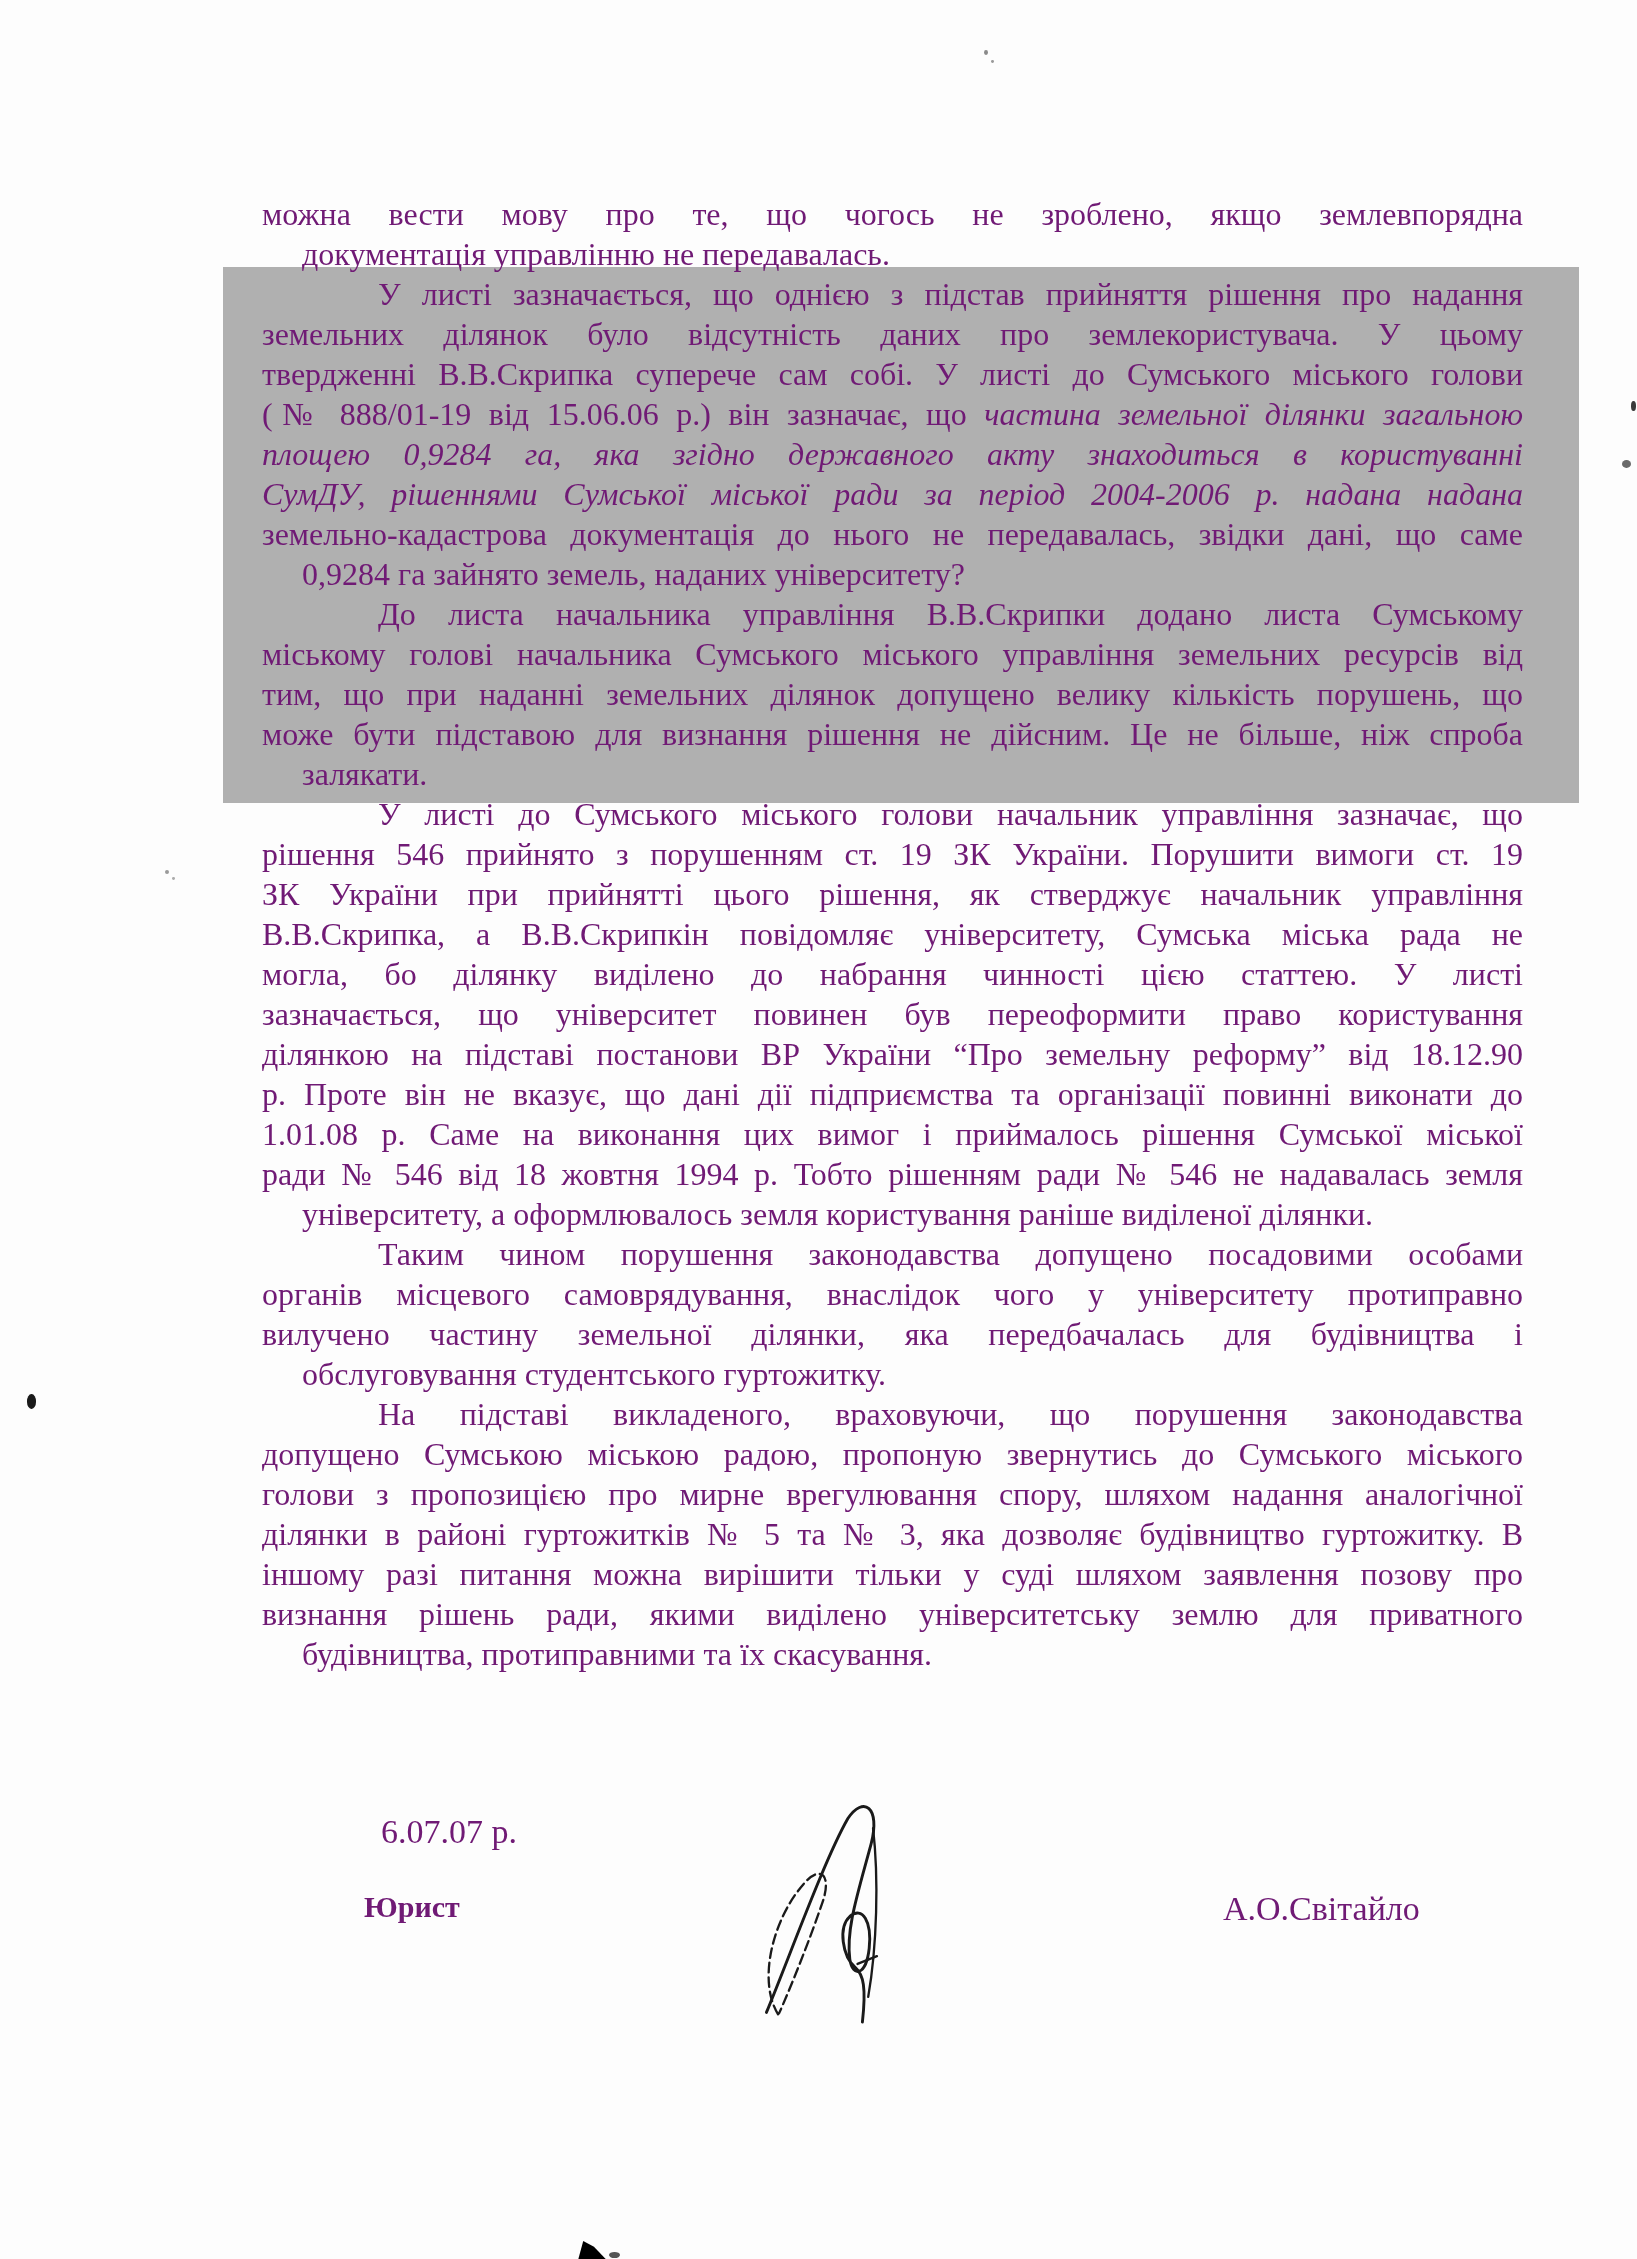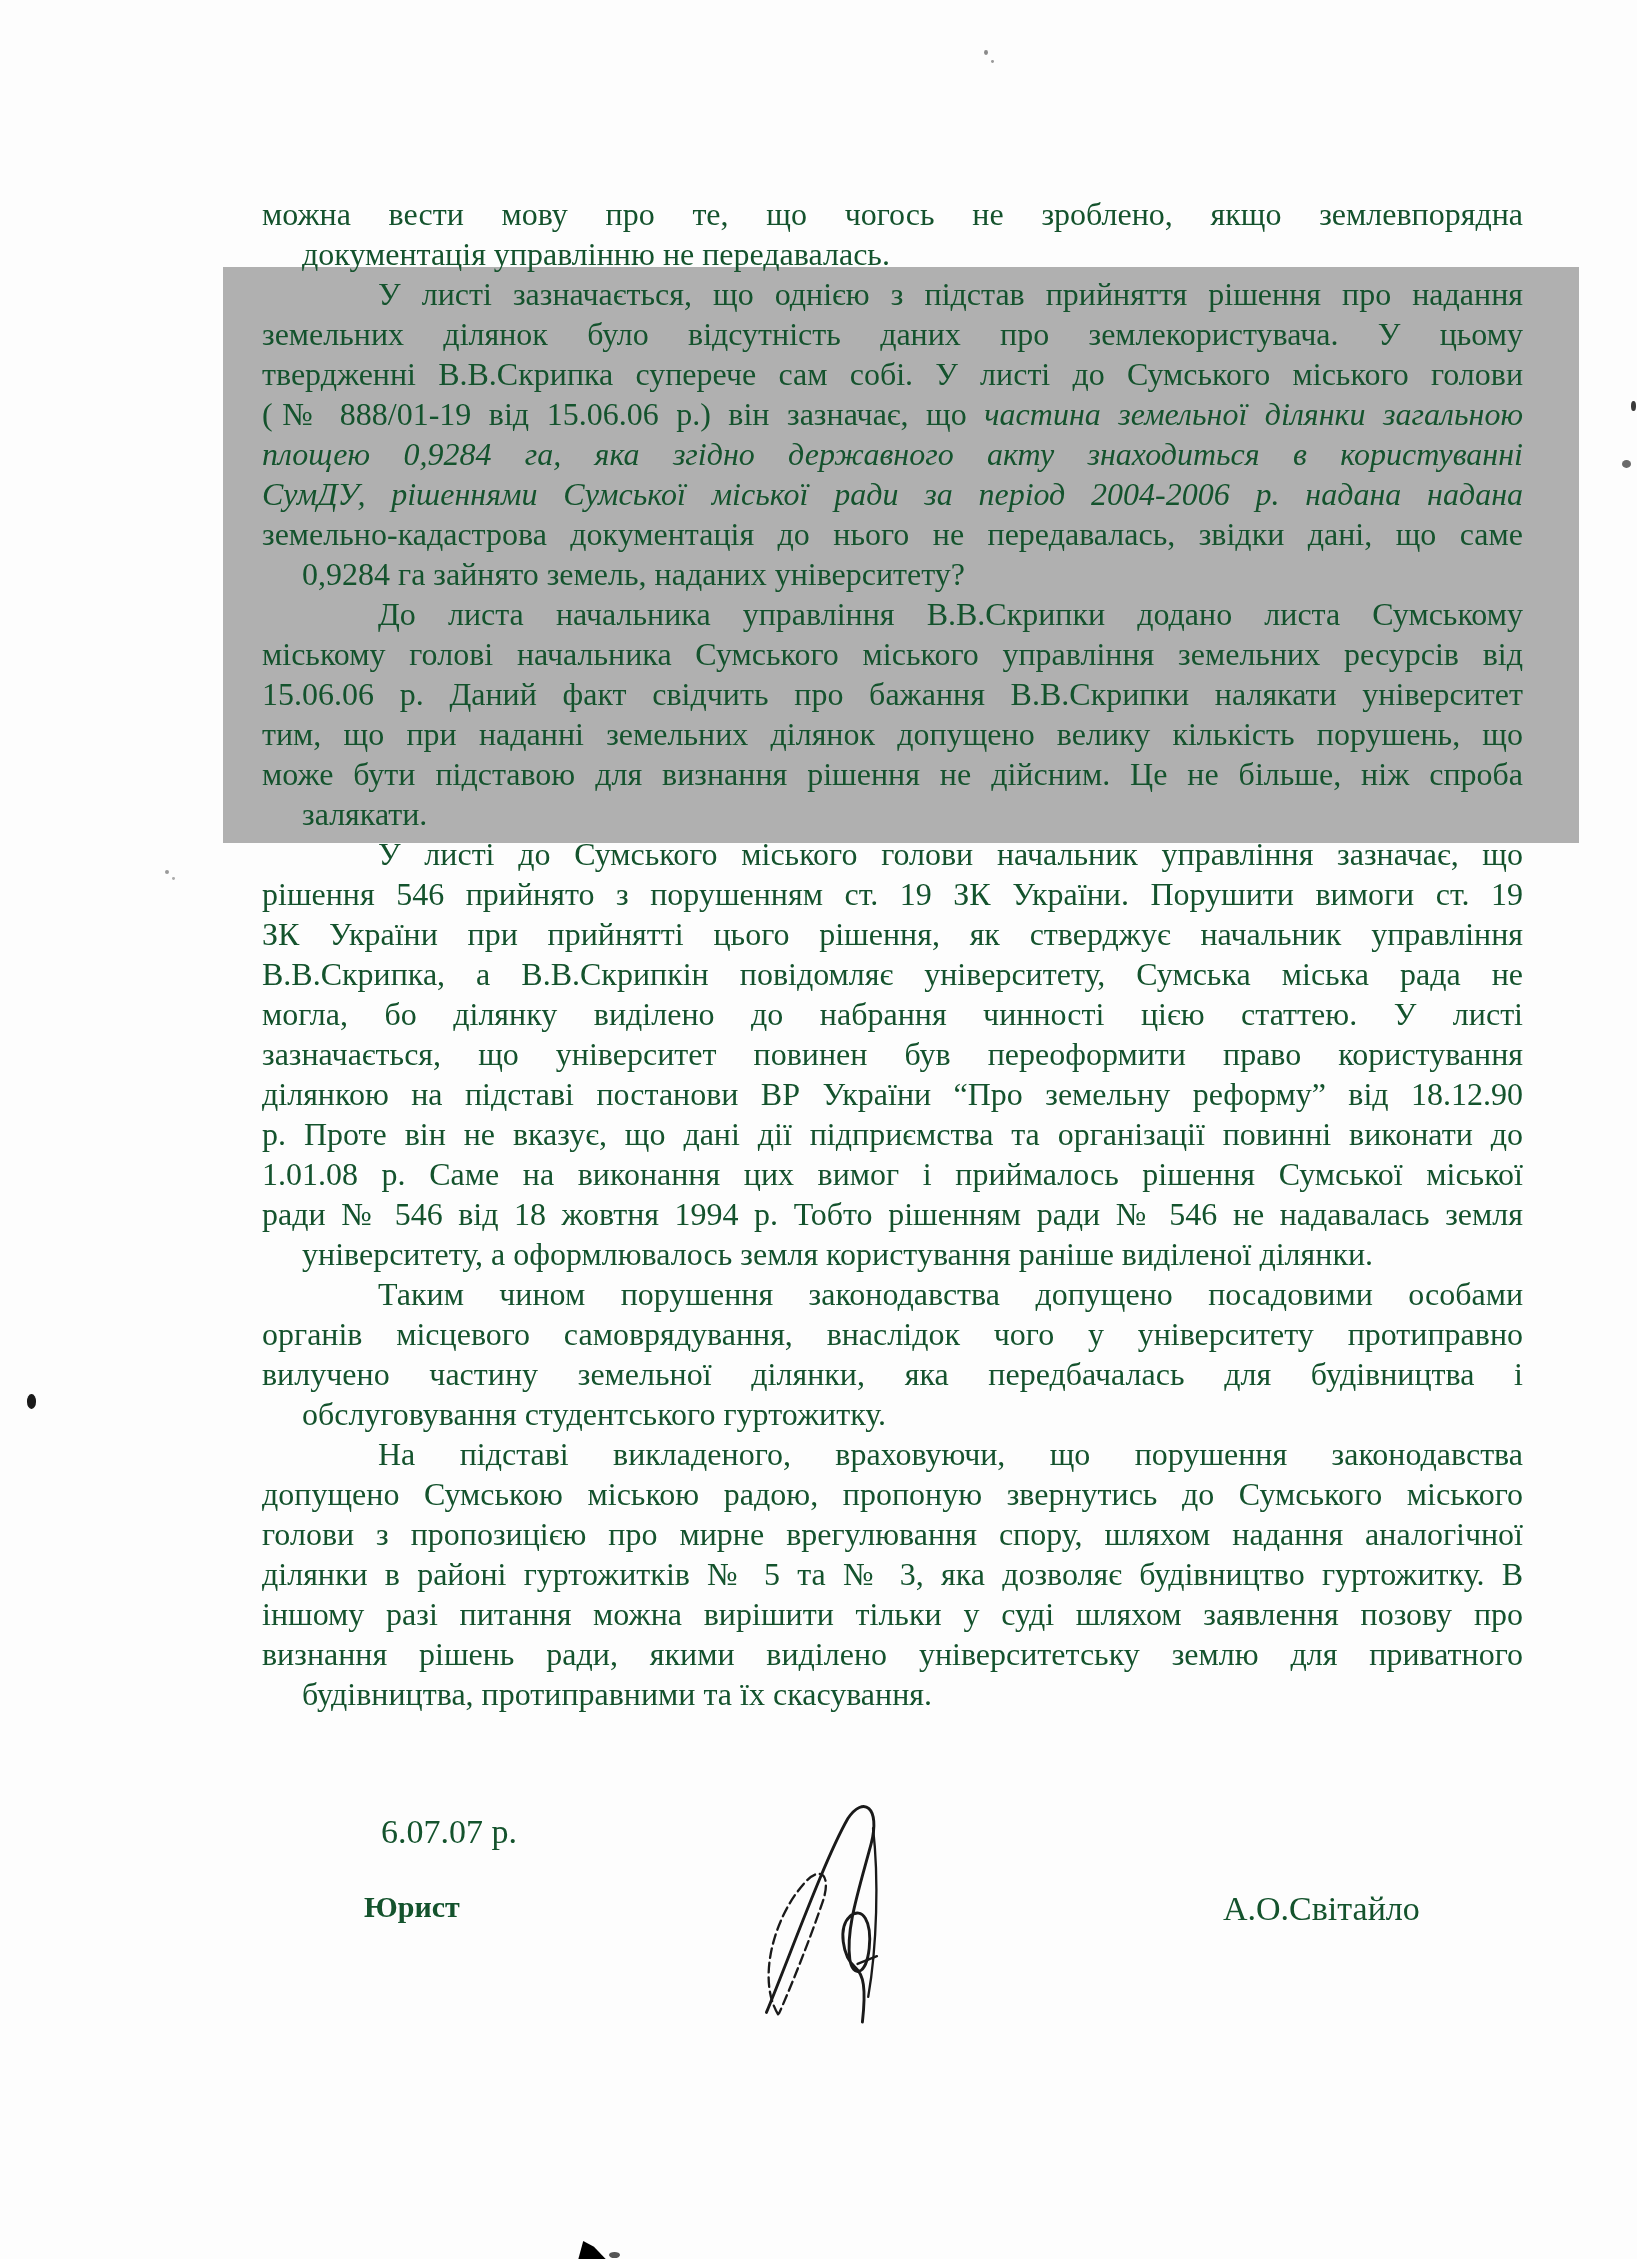--- a/index.html
+++ b/index.html
@@ -35,42 +35,41 @@
   .corner-mark{
     position:absolute;left:578px;top:2241px;width:29px;height:19.4px;
     background:#000;
     clip-path:polygon(18% 0, 55% 30%, 100% 100%, 0 100%);
   }
   .speck{position:absolute;border-radius:50%;}
 </style>
 </head>
 <body>
 
-<div class="page" style="background: rgb(253, 253, 253); color: #14532d;">
+<div class="page" style="background: rgb(253, 253, 253); color: #701a75;">
 
   <div class="doc-body">
       <div class="para">
         <div class="line"><span class="seg">можна вести мову про те, що чогось не зроблено, якщо землевпорядна</span></div>
         <div class="line no-just"><span class="seg">документація управлінню не передавалась.</span></div>
       </div>
       <div class="highlight-block" style="background: rgb(176, 176, 176);">
         <div class="para">
           <div class="line indent"><span class="seg">У листі зазначається, що однією з підстав прийняття рішення про надання</span></div>
           <div class="line"><span class="seg">земельних ділянок було відсутність даних про землекористувача. У цьому</span></div>
           <div class="line"><span class="seg">твердженні В.В.Скрипка суперече сам собі. У листі до Сумського міського голови</span></div>
           <div class="line"><span class="seg">(№ 888/01-19 від 15.06.06 р.) він зазначає, що </span><span class="seg it">частина земельної ділянки загальною</span></div>
           <div class="line"><span class="seg it">площею 0,9284 га, яка згідно державного акту знаходиться в користуванні</span></div>
           <div class="line"><span class="seg it">СумДУ, рішеннями Сумської міської ради за період 2004-2006 р. надана надана</span></div>
           <div class="line"><span class="seg">земельно-кадастрова документація до нього не передавалась, звідки дані, що саме</span></div>
           <div class="line no-just"><span class="seg">0,9284 га зайнято земель, наданих університету?</span></div>
         </div>
         <div class="para">
           <div class="line indent"><span class="seg">До листа начальника управління В.В.Скрипки додано листа Сумському</span></div>
           <div class="line"><span class="seg">міському голові начальника Сумського міського управління земельних ресурсів від</span></div>
-          <div class="line"><span class="seg">15.06.06 р. Даний факт свідчить про бажання В.В.Скрипки налякати університет</span></div>
           <div class="line"><span class="seg">тим, що при наданні земельних ділянок допущено велику кількість порушень, що</span></div>
           <div class="line"><span class="seg">може бути підставою для визнання рішення не дійсним. Це не більше, ніж спроба</span></div>
           <div class="line no-just"><span class="seg">залякати.</span></div>
         </div>
       </div>
       <div class="para">
         <div class="line indent"><span class="seg">У листі до Сумського міського голови начальник управління зазначає, що</span></div>
         <div class="line"><span class="seg">рішення 546 прийнято з порушенням ст. 19 ЗК України. Порушити вимоги ст. 19</span></div>
         <div class="line"><span class="seg">ЗК України при прийнятті цього рішення, як стверджує начальник управління</span></div>
         <div class="line"><span class="seg">В.В.Скрипка, а В.В.Скрипкін повідомляє університету, Сумська міська рада не</span></div>

